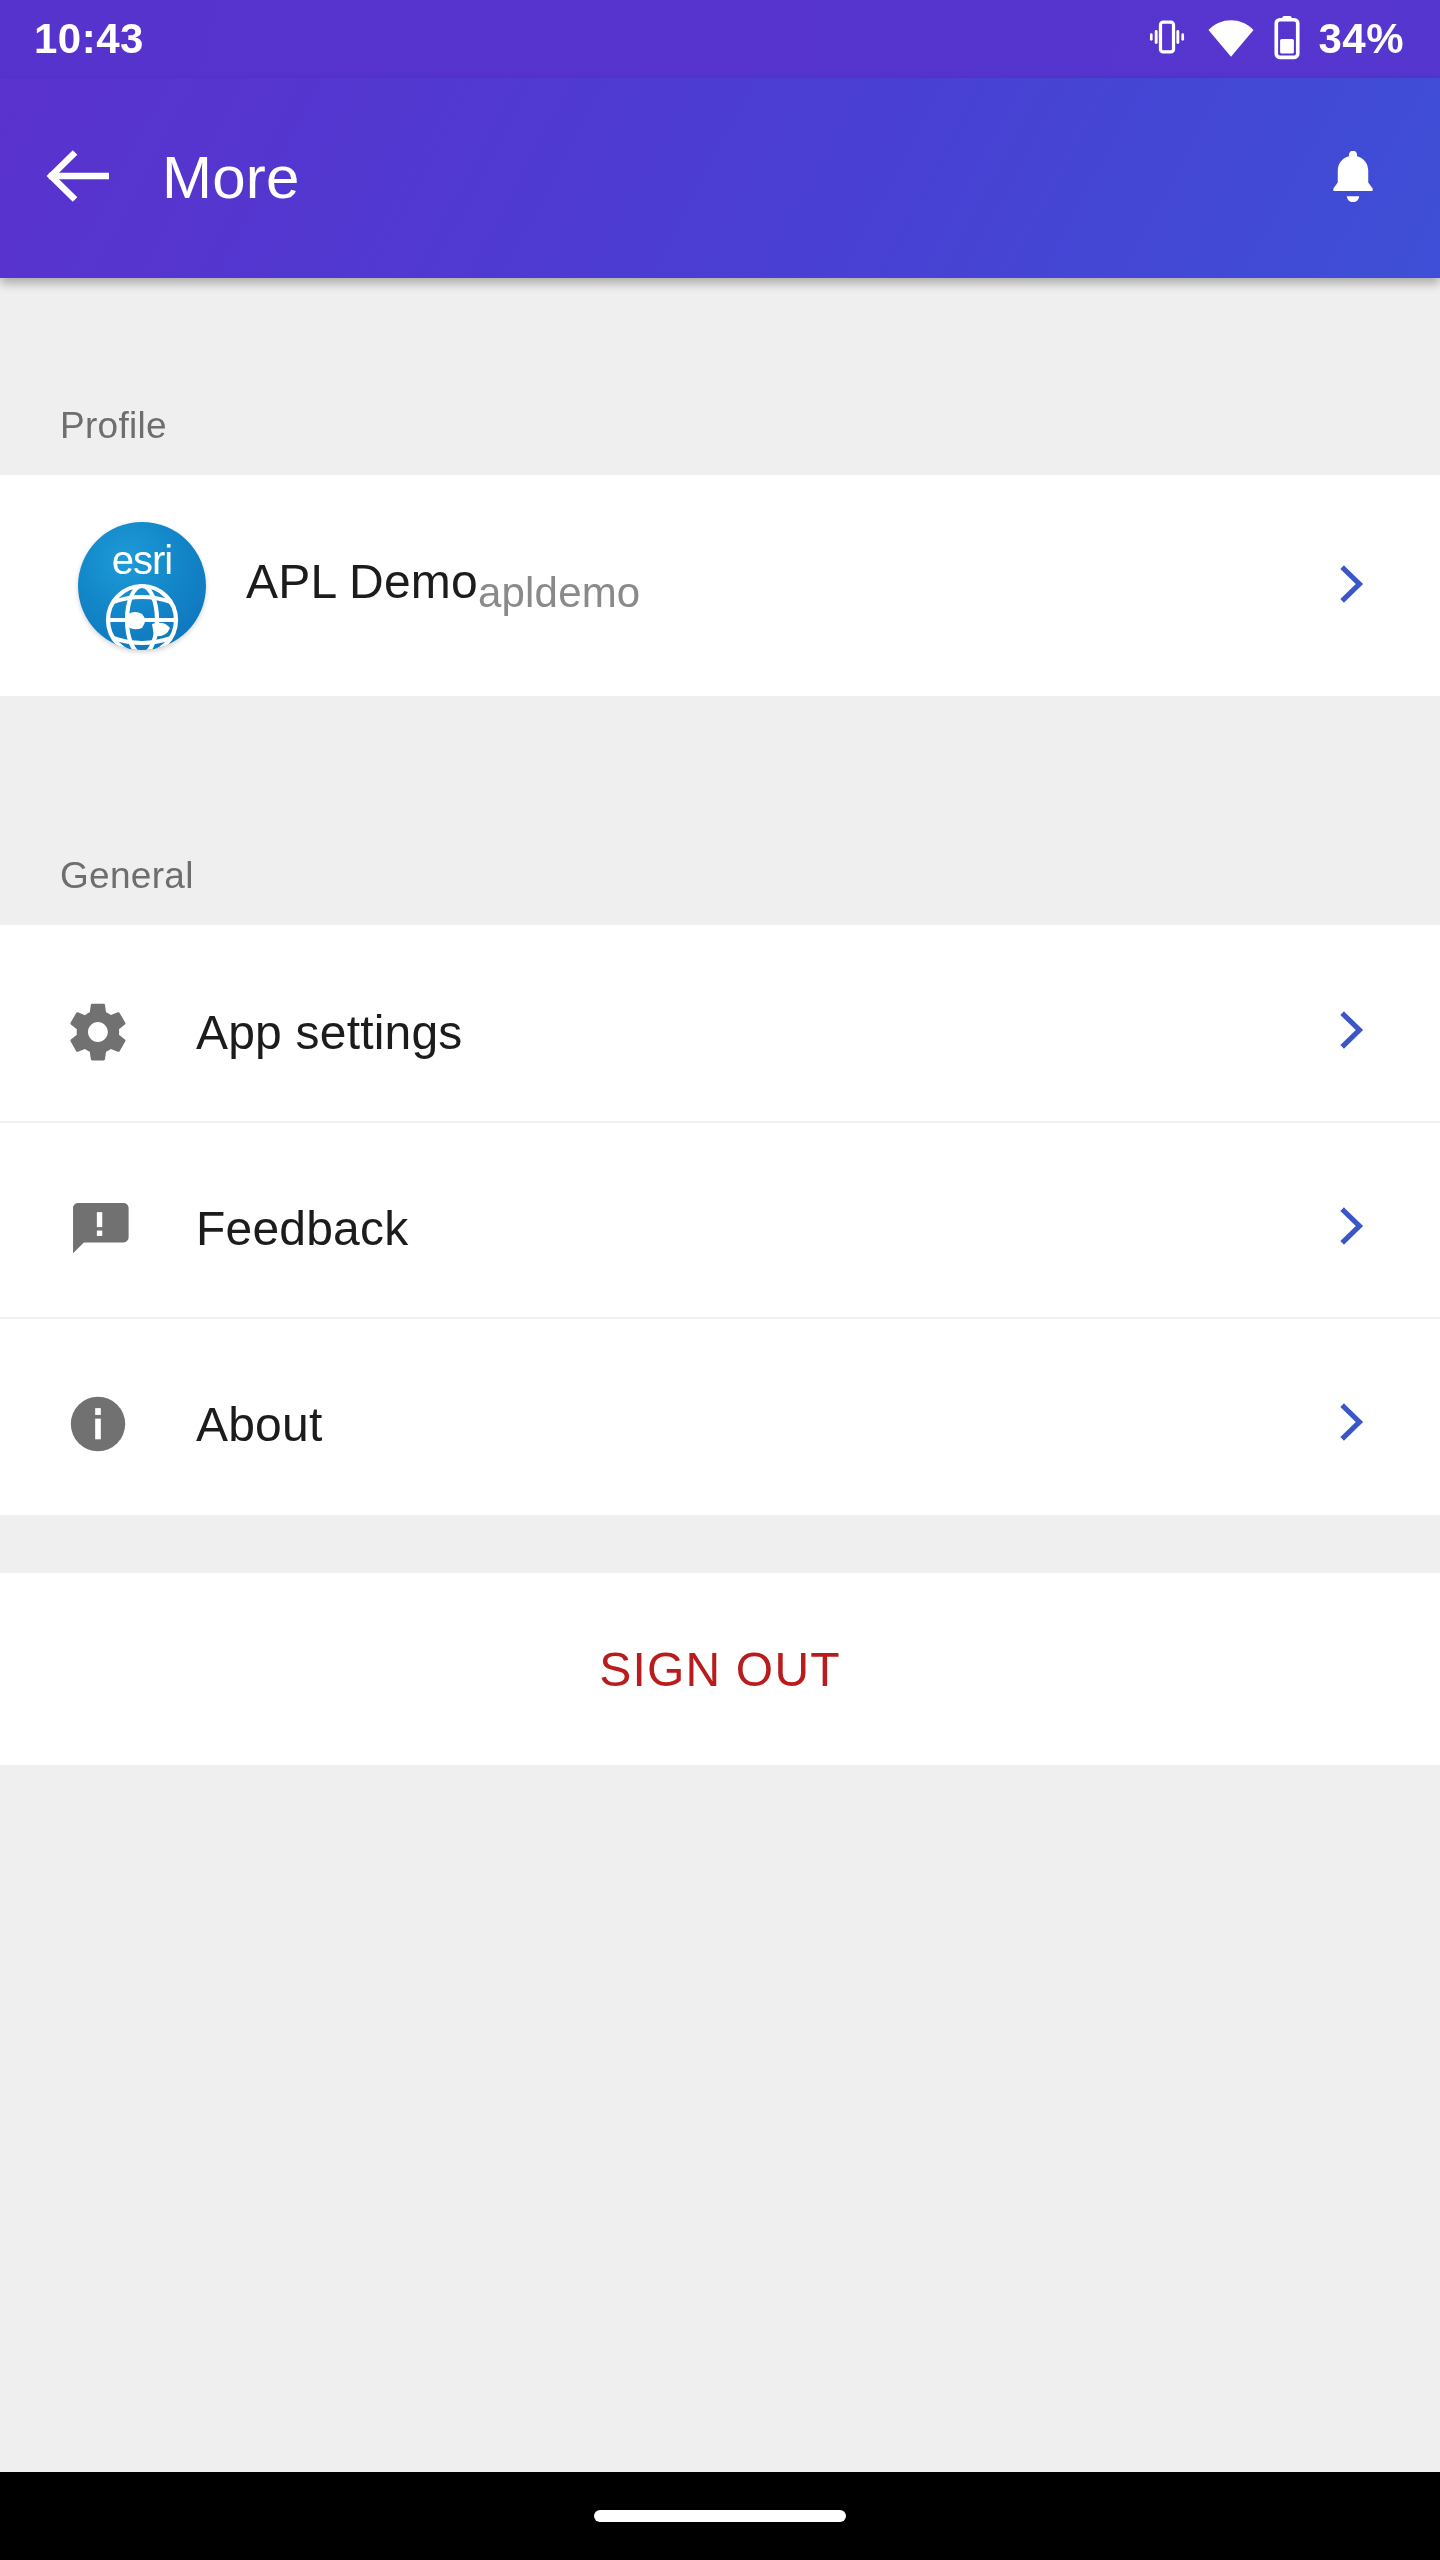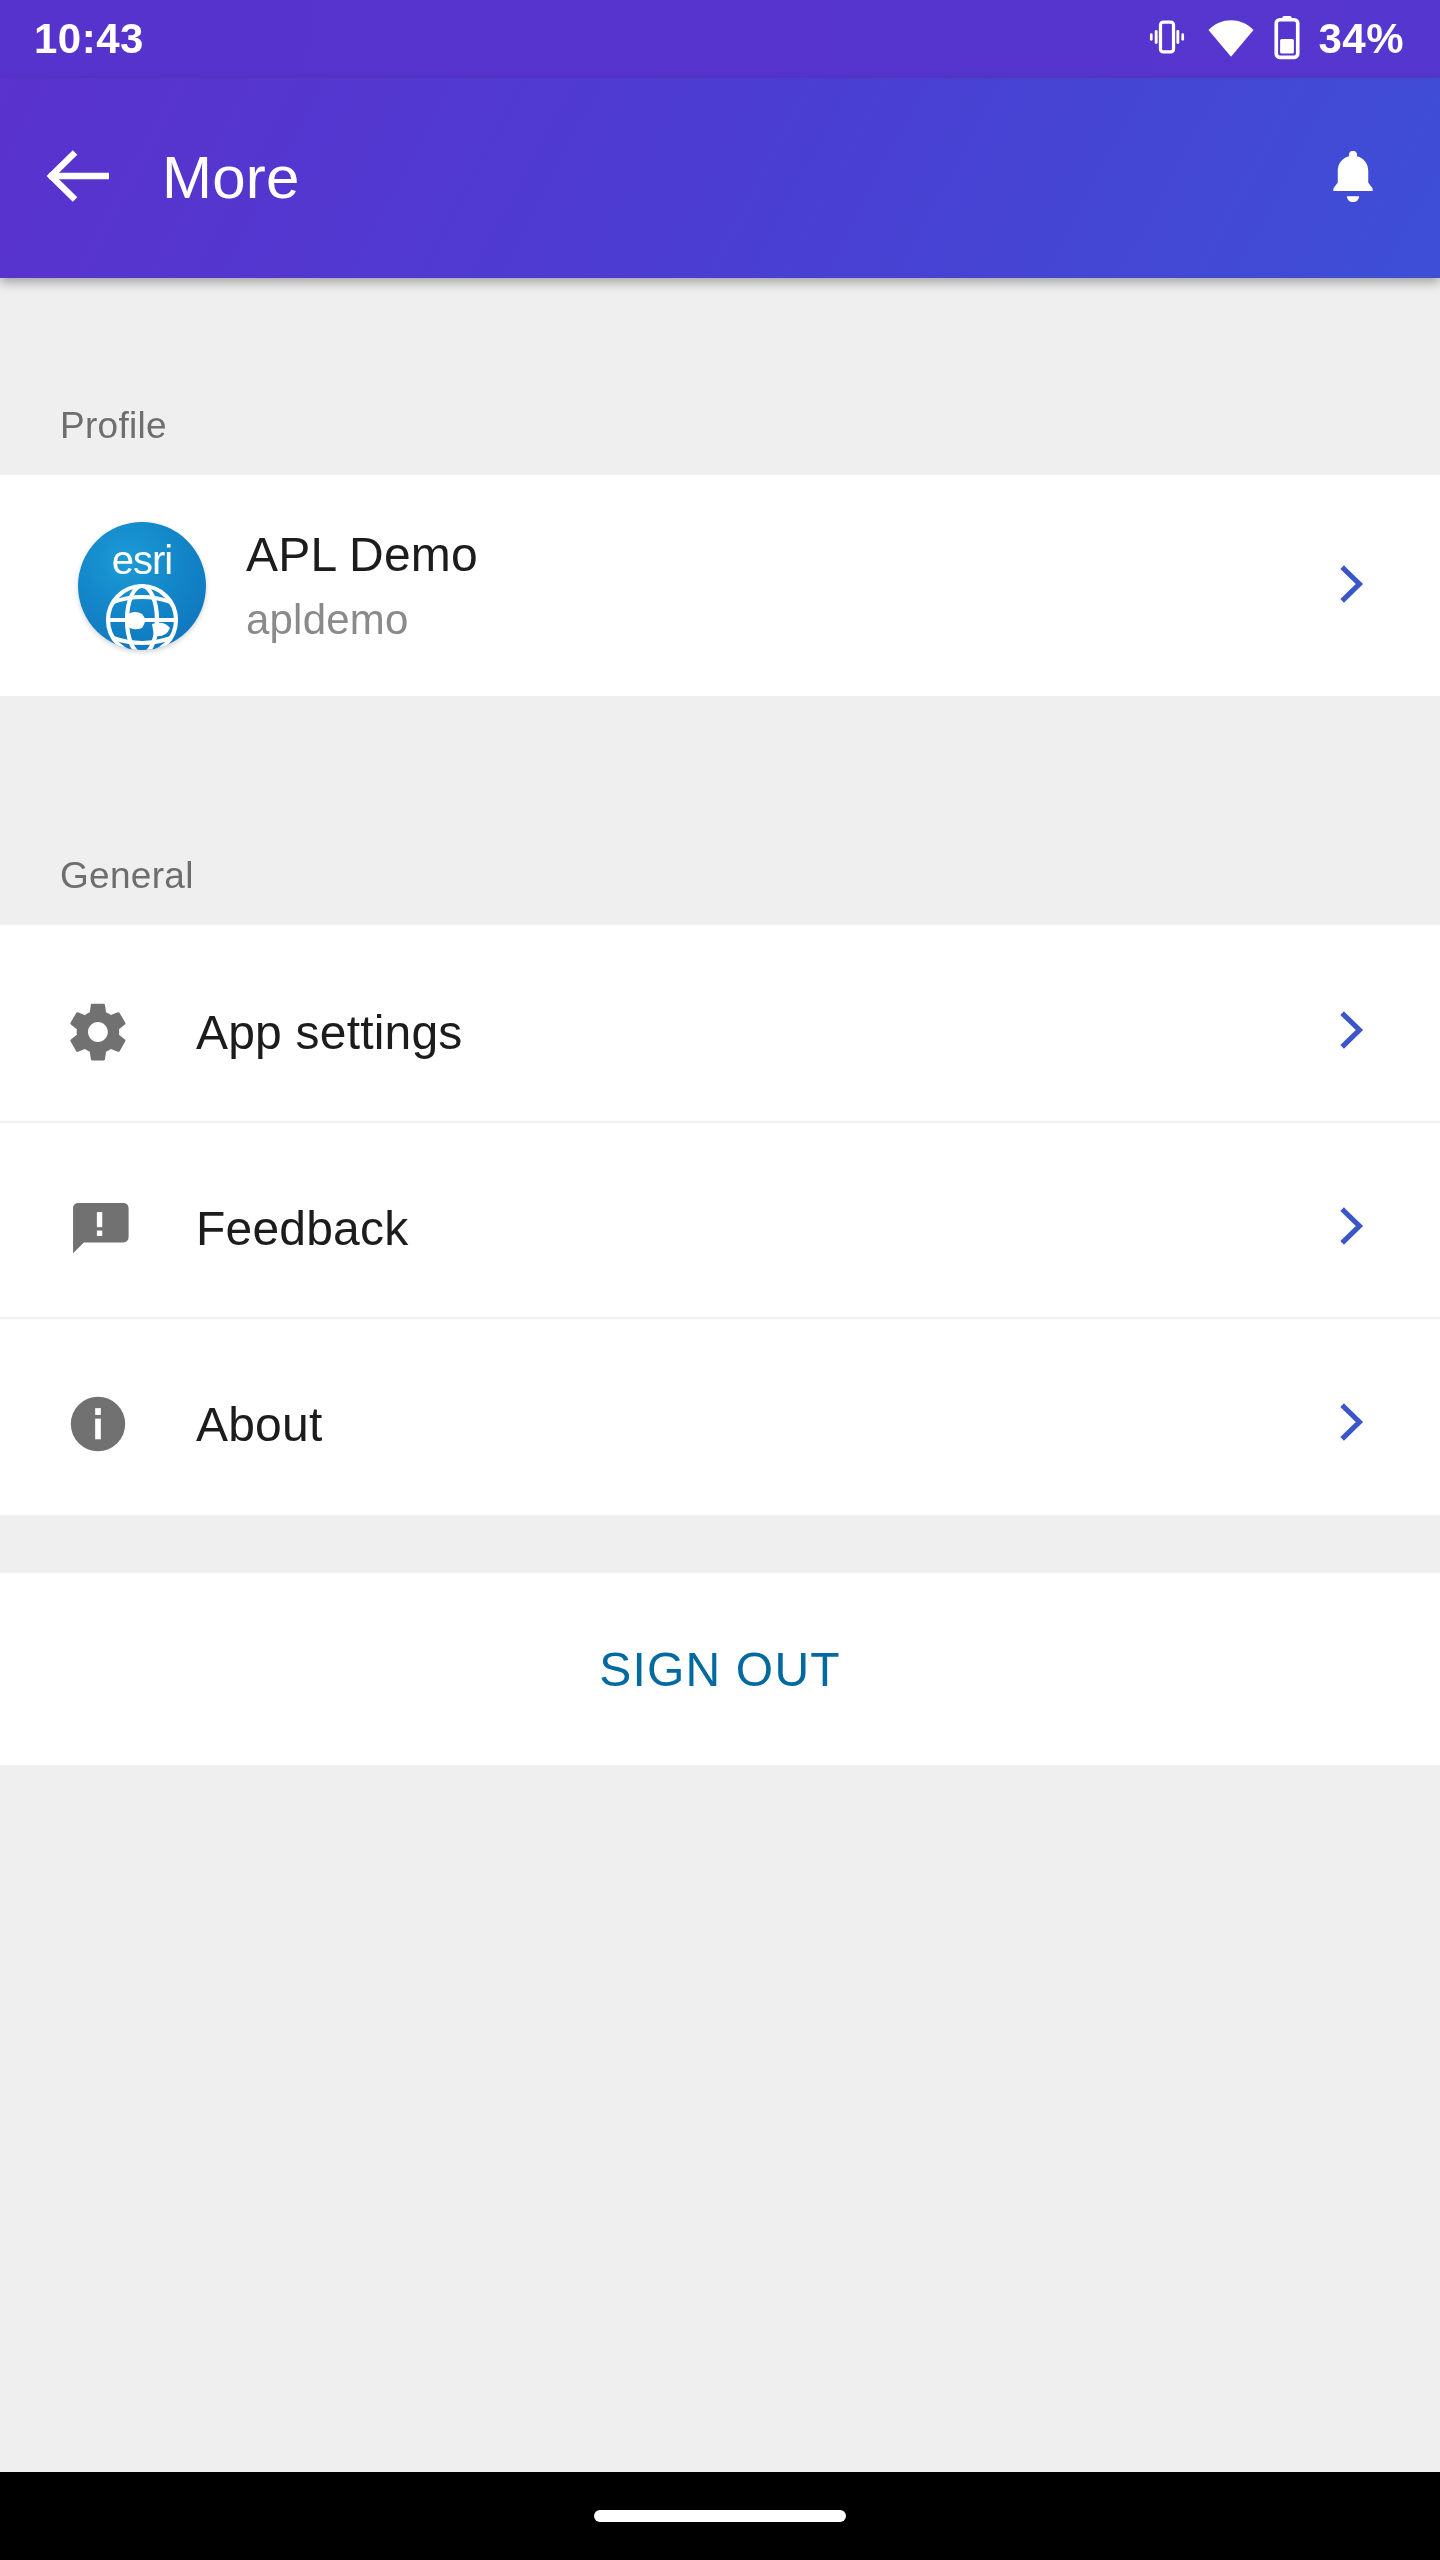--- a/index.html
+++ b/index.html
@@ -67,21 +67,21 @@
     position:relative; overflow:hidden; flex:0 0 auto;
     box-shadow:0 2px 5px rgba(0,0,0,0.18);
   }
   .avatar .esri-txt {
     position:absolute; left:0; right:0; top:16px;
     text-align:center; color:#fff;
     font-size:40px; font-weight:400; letter-spacing:-1px;
     font-family:"Liberation Sans", sans-serif;
   }
   .avatar .globe { position:absolute; left:14px; top:54px; }
-  .profile-text { margin-left:40px; display:flex; flex-direction:column; justify-content:center; }
+  .profile-text { margin-left:40px; display:flex; flex-direction:row; justify-content:center; }
   .profile-name { color:#1C1C1C; font-size:48px; font-weight:400; line-height:1.12; letter-spacing:0.2px; }
   .profile-user { color:#8A8A8A; font-size:42px; font-weight:400; line-height:1.12; margin-top:14px; letter-spacing:0.2px; }
   .chev-wrap { margin-left:auto; display:flex; align-items:center; justify-content:center; width:70px; }
 
   
   #list-block { top:925px; height:590px; }
   .list-row {
     position:relative; width:1440px; height:196px;
     display:flex; align-items:center; padding:18px 54px 0 0;
   }
@@ -92,21 +92,21 @@
   .row-icon { width:196px; display:flex; align-items:center; justify-content:center; flex:0 0 auto; }
   .row-label { color:#1C1C1C; font-size:48px; font-weight:400; letter-spacing:0.2px; }
   .row-chev { margin-left:auto; display:flex; align-items:center; justify-content:center; width:70px; }
 
   
   #signout-block {
     top:1573px; height:192px;
     display:flex; align-items:center; justify-content:center;
   }
   .signout-label {
-    color:#0369a1; font-size:48px; font-weight:400; letter-spacing:1.2px;
+    color:#b91c1c; font-size:48px; font-weight:400; letter-spacing:1.2px;
   }
 
   
   .navbar {
     position:absolute; left:0; bottom:0; width:1440px; height:88px;
     background:#000; display:flex; align-items:center; justify-content:center;
   }
   .nav-pill { width:252px; height:12px; border-radius:6px; background:#FFFFFF; }
 </style>
 </head>

